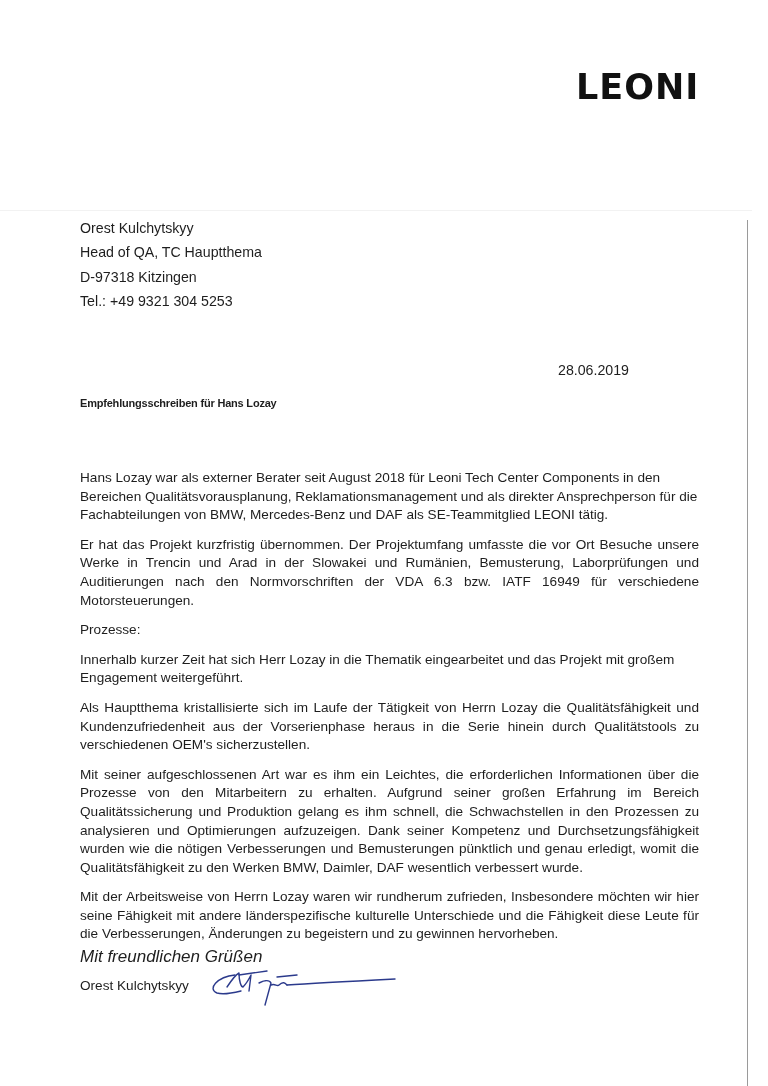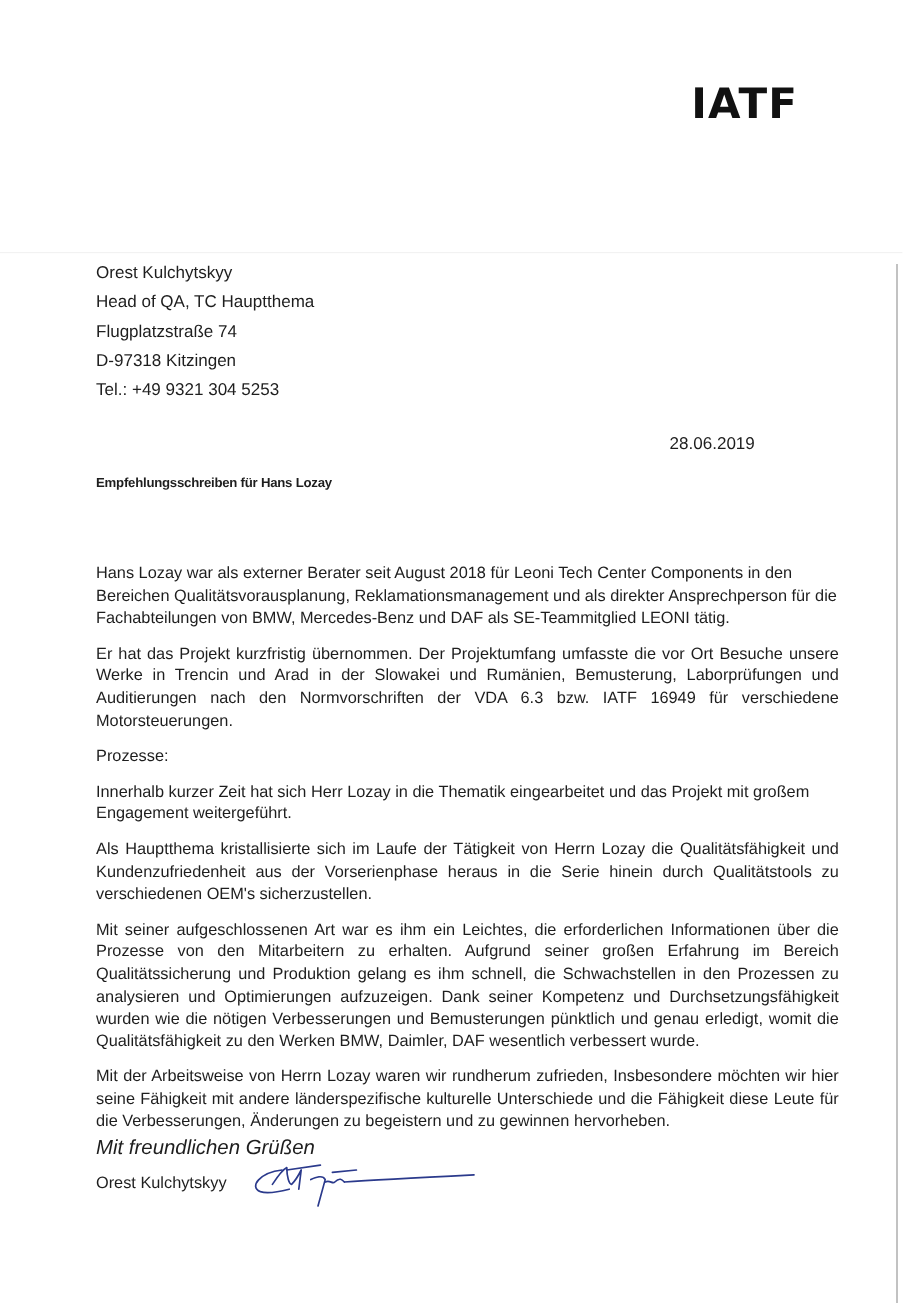--- a/index.html
+++ b/index.html
@@ -24,29 +24,28 @@
     .body { position: absolute; left: 80px; top: 443px; width: 619px; font-size: 13.6px; line-height: 18.6px; margin-top: 26px; }
     .body p { margin: 0 0 11px 0; }
     .body p.justify { text-align: justify; }
     .closing { position: absolute; left: 80px; top: 947px; font-size: 17px; font-style: italic; }
     .signer { position: absolute; left: 80px; top: 978px; font-size: 13.6px; }
     .signature { position: absolute; left: 205px; top: 963px; width: 200px; height: 50px; }
   </style>
 </head>
 <body>
 
-<div class="logo">IATF</div>
+<div class="logo">LEONI</div>
 
 <div class="fold-line-h"></div>
 <div class="edge-line-v"></div>
 
 <div class="address">
   <div>Orest Kulchytskyy</div>
   <div>Head of QA, TC Hauptthema</div>
-  <div>Flugplatzstraße 74</div>
   <div>D-97318 Kitzingen</div>
   <div>Tel.: +49 9321 304 5253</div>
 </div>
 
 <div class="date">28.06.2019</div>
 
 <div class="subject">Empfehlungsschreiben für Hans Lozay</div>
 
 <div class="body">
   <p>Hans Lozay war als externer Berater seit August 2018 für Leoni Tech Center Components in den Bereichen Qualitätsvorausplanung, Reklamationsmanagement und als direkter Ansprechperson für die Fachabteilungen von BMW, Mercedes-Benz und DAF als SE-Teammitglied LEONI tätig.</p>

